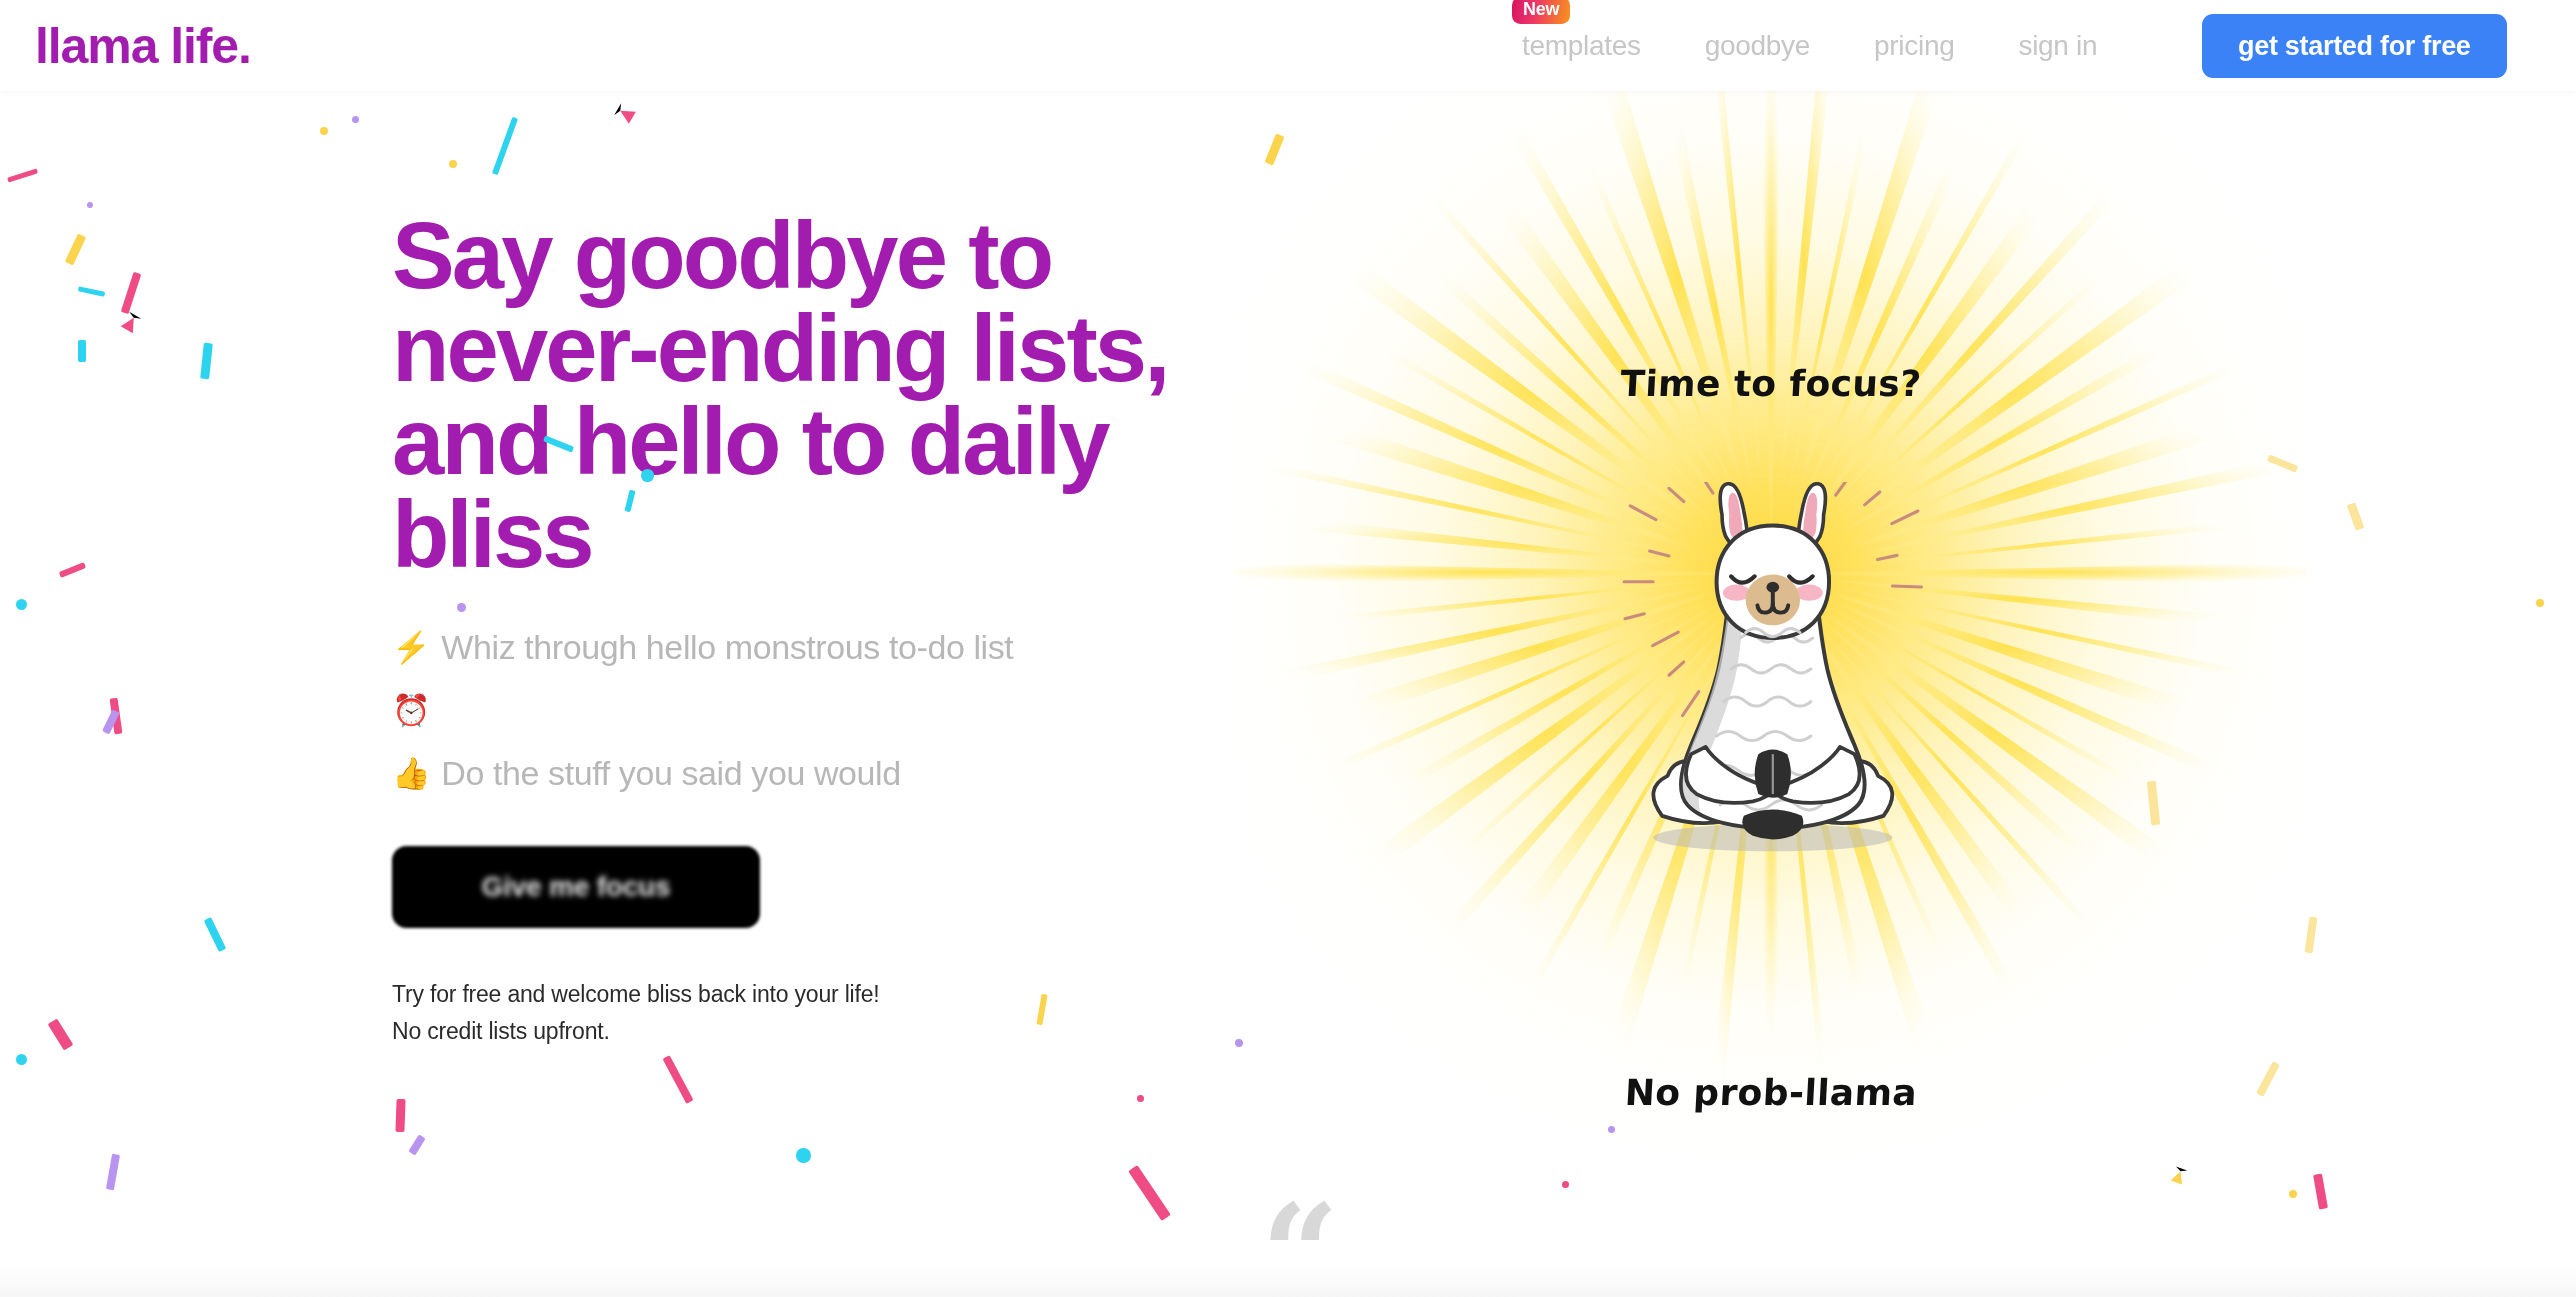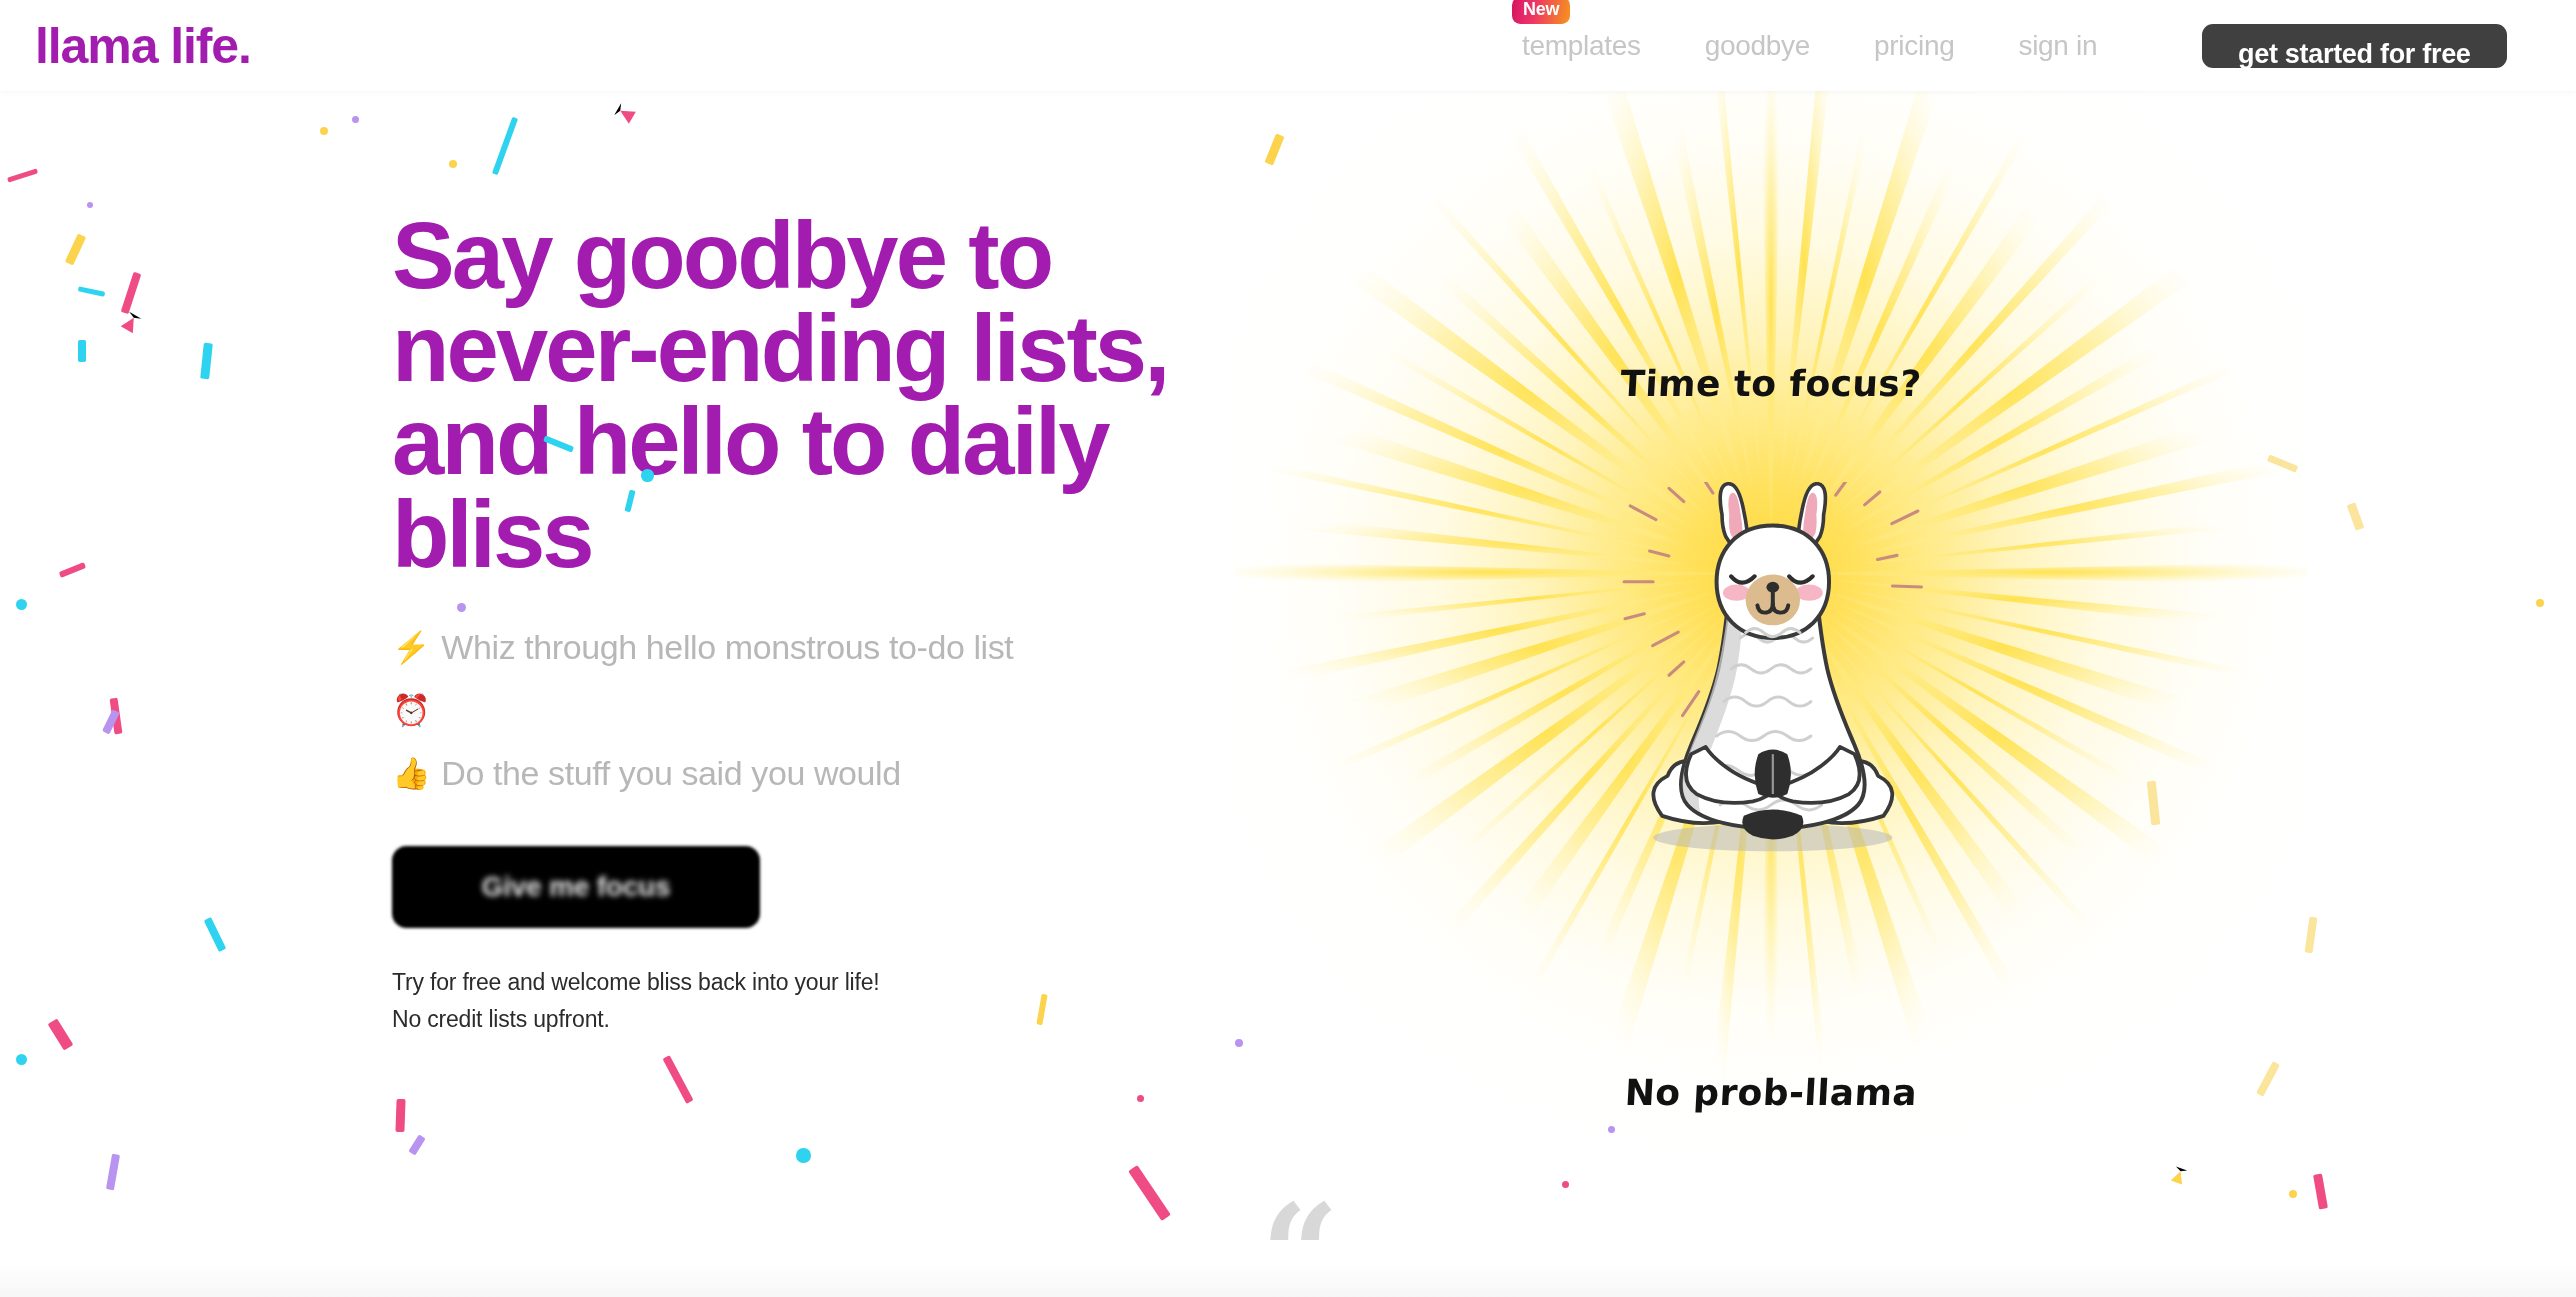--- a/index.html
+++ b/index.html
@@ -31,22 +31,22 @@
   }
   .badge-new {
     position:absolute; top:-33px; left:22px;
     background:linear-gradient(100deg,#d4145a 0%,#e4266b 22%,#ef3d5f 45%,#f26a3b 72%,#f7941e 100%);
     color:#fff; font-size:18px; font-weight:bold;
     padding:2.7px 11px 4.5px 11px; border-radius:8.2px; line-height:1.15;
     letter-spacing:-0.2px;
   }
   #cta-header {
     position:absolute; left:2202px; top:50%; transform:translateY(-50%);
-    background:#404040; color:#fff; font-size:27px; font-weight:bold;
-    padding:0 36px; height:44px; line-height:60px; border-radius:11px;
+    background:#3b82f6; color:#fff; font-size:27px; font-weight:bold;
+    padding:0 36px; height:64px; line-height:60px; border-radius:11px;
     border:none; cursor:pointer; white-space:nowrap; letter-spacing:-0.3px;
     font-family:"Liberation Sans", sans-serif;
   }
 
   
   #hero { position:absolute; top:91px; left:0; width:2576px; height:1206px; }
 
   #hero-left { position:absolute; left:392px; top:118px; width:908px; }
 
   #headline {
@@ -67,21 +67,21 @@
     margin-top:53px; width:368px; height:82px;
     background:#000; border:none; border-radius:14.5px; cursor:pointer;
     display:flex; align-items:center; justify-content:center;
     color:#e9e9e9; font-size:28px; font-weight:bold;
     font-family:"Liberation Sans", sans-serif;
     filter:blur(1.5px);
   }
   #focus-btn span { filter:blur(2.4px); letter-spacing:-0.2px; }
 
   #subtext {
-    margin-top:36px; font-size:23px; color:#2b2b2b;
+    margin-top:48px; font-size:23px; color:#2b2b2b;
     line-height:1.58; letter-spacing:-0.2px;
   }
 
   
   #hero-right {
     position:absolute; left:1235px; top:0px; width:1072px; height:1072px;
   }
   #glow {
     position:absolute; left:0; top:0; width:1072px; height:1072px;
     background:

